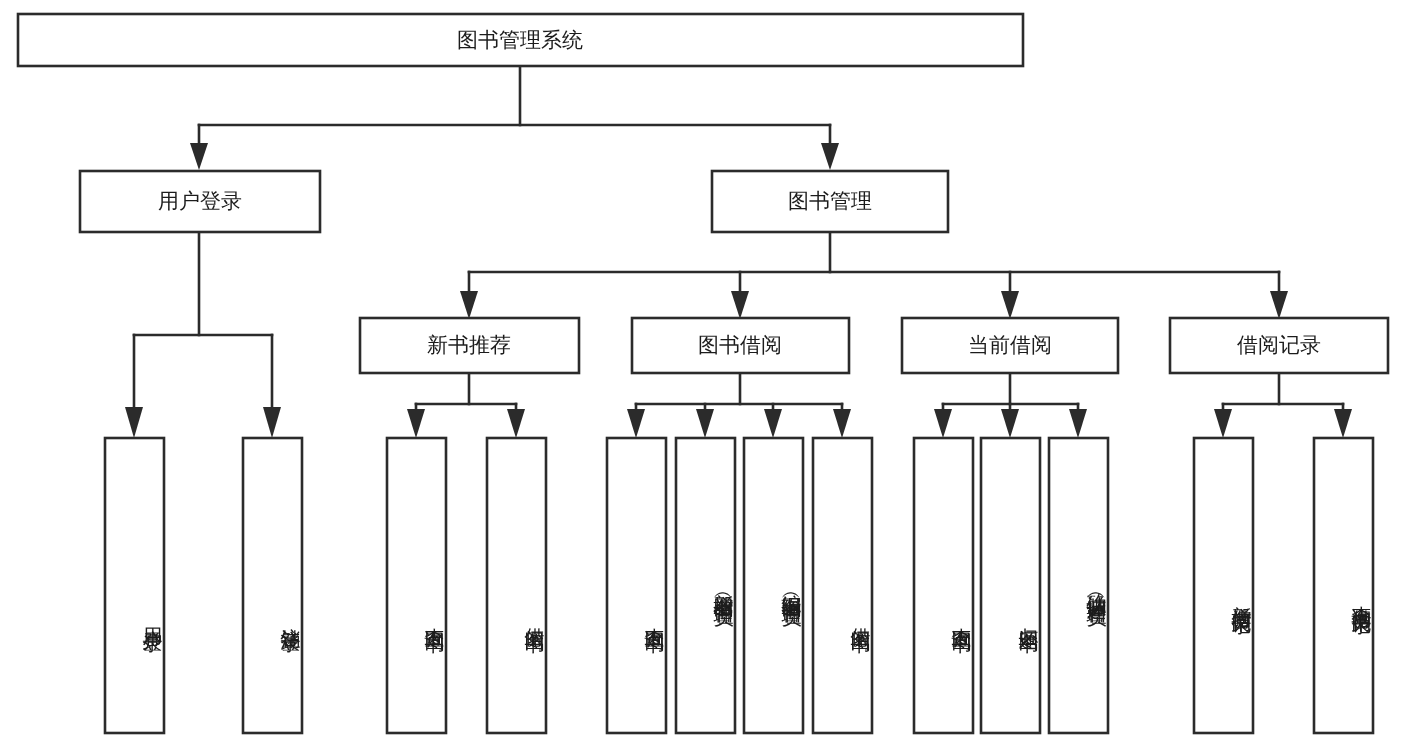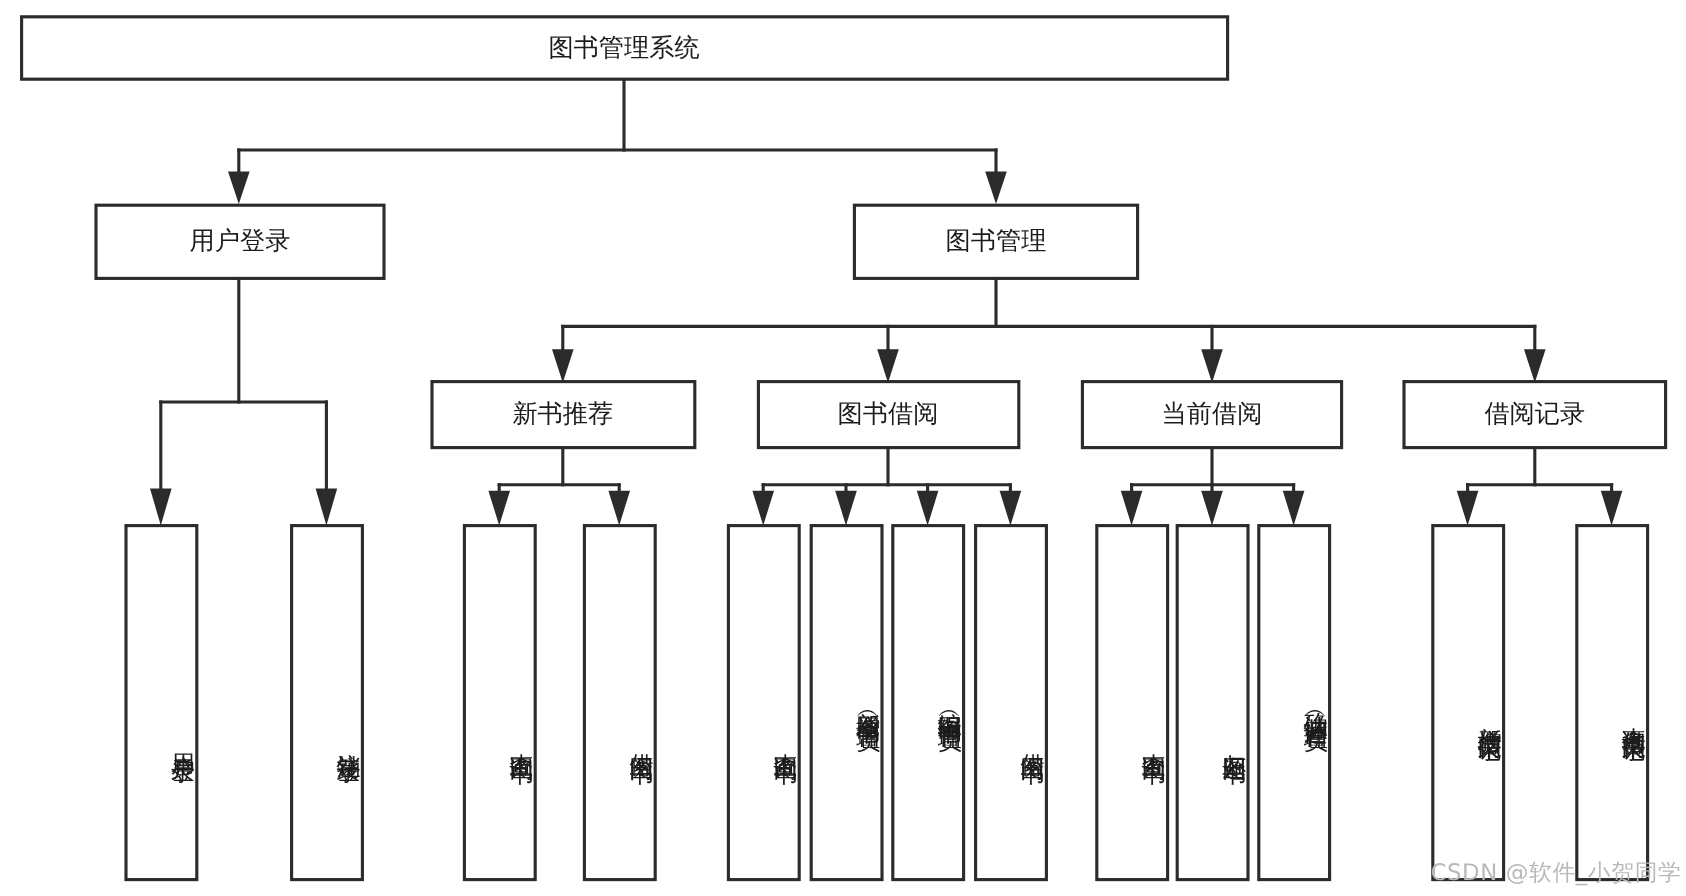--- a/index.html
+++ b/index.html
@@ -209,14 +209,13 @@
   <div class="leaf-label-v" style="left:744px; top:443px; width:59px; height:288px;">编辑图书（管理员）</div>
   <div class="leaf-label-v" style="left:813px; top:503px; width:59px; height:225px;">借阅图书</div>
 
   <div class="leaf-label-v" style="left:914px; top:503px; width:59px; height:225px;">查询图书</div>
   <div class="leaf-label-v" style="left:981px; top:503px; width:59px; height:225px;">归还图书</div>
   <div class="leaf-label-v" style="left:1049px; top:443px; width:59px; height:288px;">确认归还（管理员）</div>
 
   <div class="leaf-label-v" style="left:1194px; top:464px; width:59px; height:264px;">新增借阅记录</div>
   <div class="leaf-label-v" style="left:1314px; top:464px; width:59px; height:264px;">查询借阅记录</div>
 
-  <div class="watermark" style="left:1192px; top:714px;">CSDN @软件_小贺同学</div>
 </div>
 
 </body></html>

